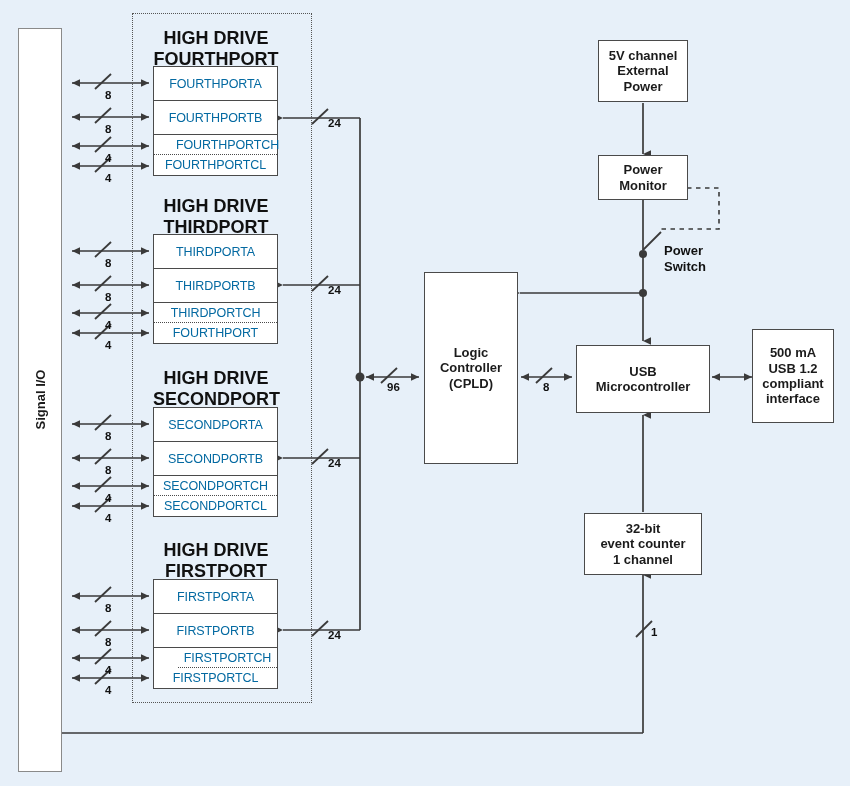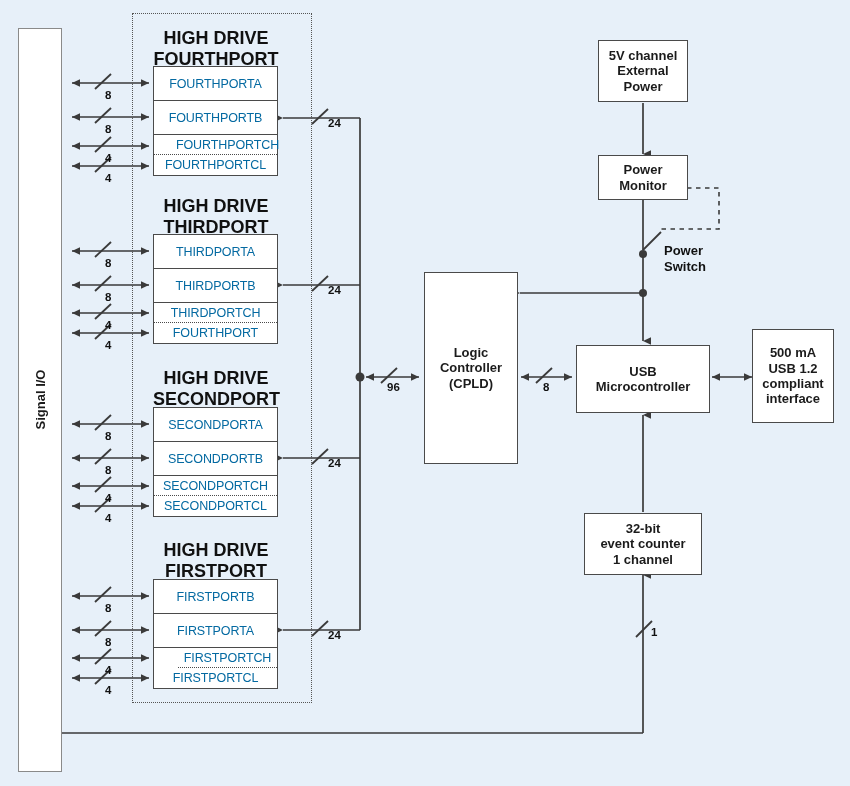--- a/index.html
+++ b/index.html
@@ -275,24 +275,24 @@
         <span>SECONDPORTCL</span>
       </div>
   </div>
 
   <div class="grouplabel" style="left:153px; top:540px; width:126px;">
     <span>HIGH DRIVE</span><br>
     <span>FIRSTPORT</span>
   </div>
   <div class="portbox" style="left: 153px; top: 579px; width: 125px; height: 110px; display: flex; flex-direction: column;">
     <div class="portrow sepsolid" style="height:34px;">
+        <span>FIRSTPORTA</span>
+      </div>
+    <div class="portrow sepsolid" style="height:34px;">
         <span>FIRSTPORTB</span>
-      </div>
-    <div class="portrow sepsolid" style="height:34px;">
-        <span>FIRSTPORTA</span>
       </div>
     <div class="portrow sepdot" style="height:20px;margin-left:24px;">
         <span>FIRSTPORTCH</span>
       </div>
     <div class="portrow" style="height:20px;">
         <span>FIRSTPORTCL</span>
       </div>
   </div>
 
   <div class="buslabel" style="left:105px; top:89px;">8</div>

